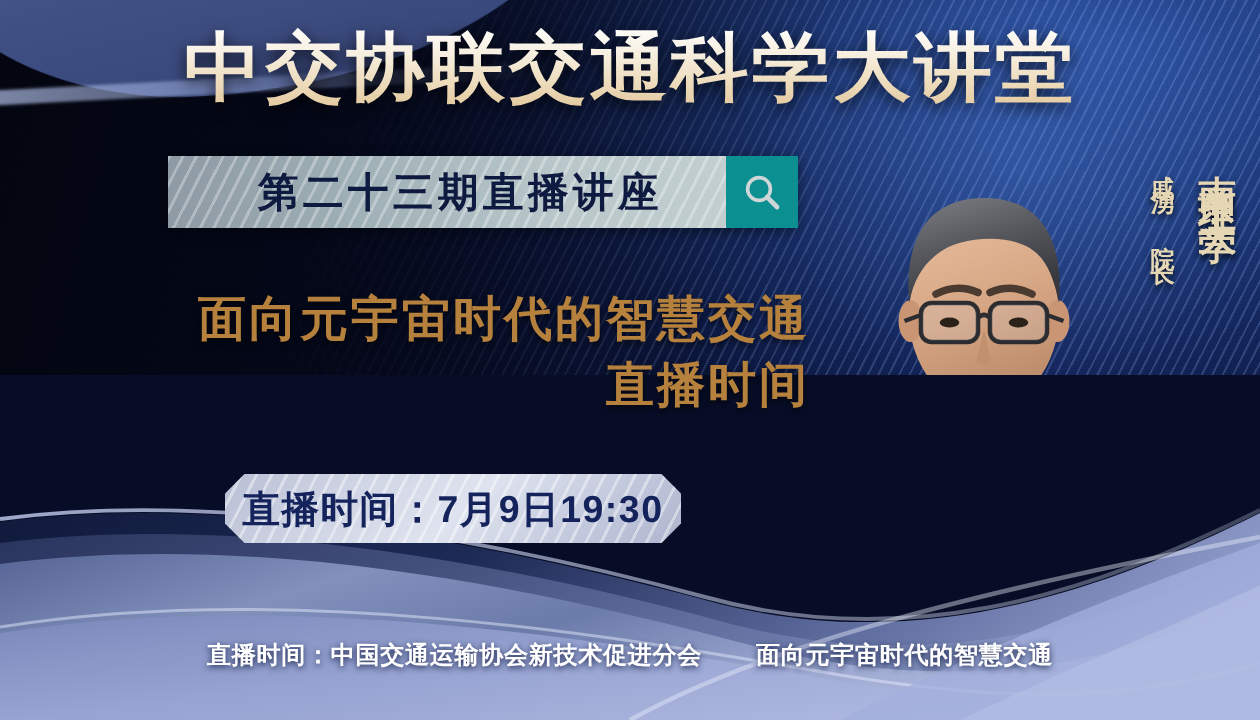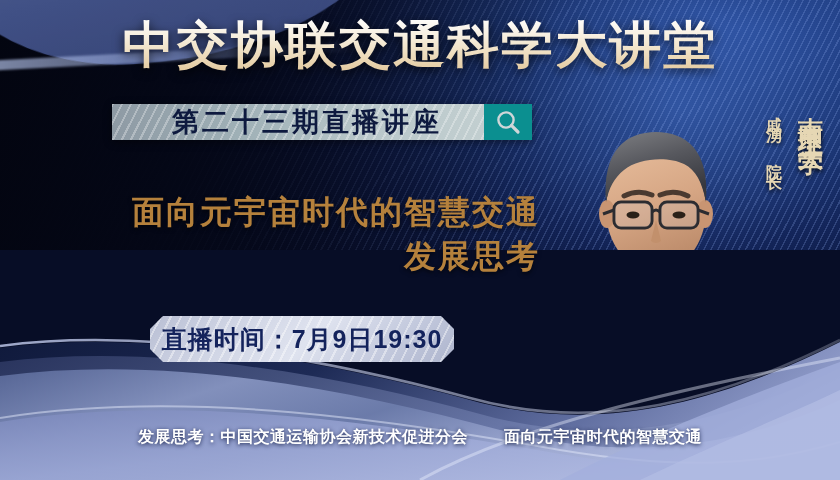--- a/index.html
+++ b/index.html
@@ -61,21 +61,21 @@
     font-size:50px;line-height:58px;font-weight:bold;letter-spacing:2px;
     background:linear-gradient(180deg,#ffffff 0%,#f7efe0 34%,#efdfc2 62%,#e2c79b 100%);
     -webkit-background-clip:text;background-clip:text;color:transparent;
     -webkit-text-fill-color:transparent;
     filter:drop-shadow(0 3px 5px rgba(0,0,0,.75));
     transform:scaleX(1.04);
   }
 
   
   .subbanner{
-    position:absolute;left:112px;top:104px;width:420px;height:36px;
+    position:absolute;left:112px;top:104px;width:420px;height:48px;
     background:linear-gradient(90deg,#8e9aa4 0%,#9fb0b6 30%,#b9c7ca 62%,#c6d2d3 100%);
     display:flex;align-items:center;overflow:hidden;
     box-shadow:0 2px 8px rgba(0,0,0,.45);
   }
   .subbanner::after{
     content:"";position:absolute;inset:0;
     background-image:repeating-linear-gradient(117deg,
       rgba(255,255,255,.30) 0px, rgba(255,255,255,.30) 2px,
       rgba(0,0,0,0) 2px, rgba(0,0,0,0) 8px);
     pointer-events:none;
@@ -286,29 +286,29 @@
     <span class="search-box">
       <svg width="28" height="28" viewBox="0 0 28 28" fill="none">
         <circle cx="12" cy="12" r="7.6" stroke="#cfd6d8" stroke-width="2.4"></circle>
         <line x1="17.4" y1="17.4" x2="24" y2="24" stroke="#cfd6d8" stroke-width="3.2" stroke-linecap="round"></line>
       </svg>
     </span>
   </div>
 
   <div class="maintitle">
     <div>面向元宇宙时代的智慧交通</div>
-    <div>发展思考</div>
+    <div>直播时间</div>
   </div>
 
   <div class="timebox">
     <span class="timebox-text">直播时间：7月9日19:30</span>
   </div>
 
   <div class="vcol vcol-org">南京理工大学</div>
   <div class="vcol vcol-name">戚湧  院长</div>
 
   <div class="footer">
-    <span>发展思考：中国交通运输协会新技术促进分会</span>
+    <span>直播时间：中国交通运输协会新技术促进分会</span>
     <span class="sep"></span>
     <span>面向元宇宙时代的智慧交通</span>
   </div>
 
 </div>
 
 </body></html>

